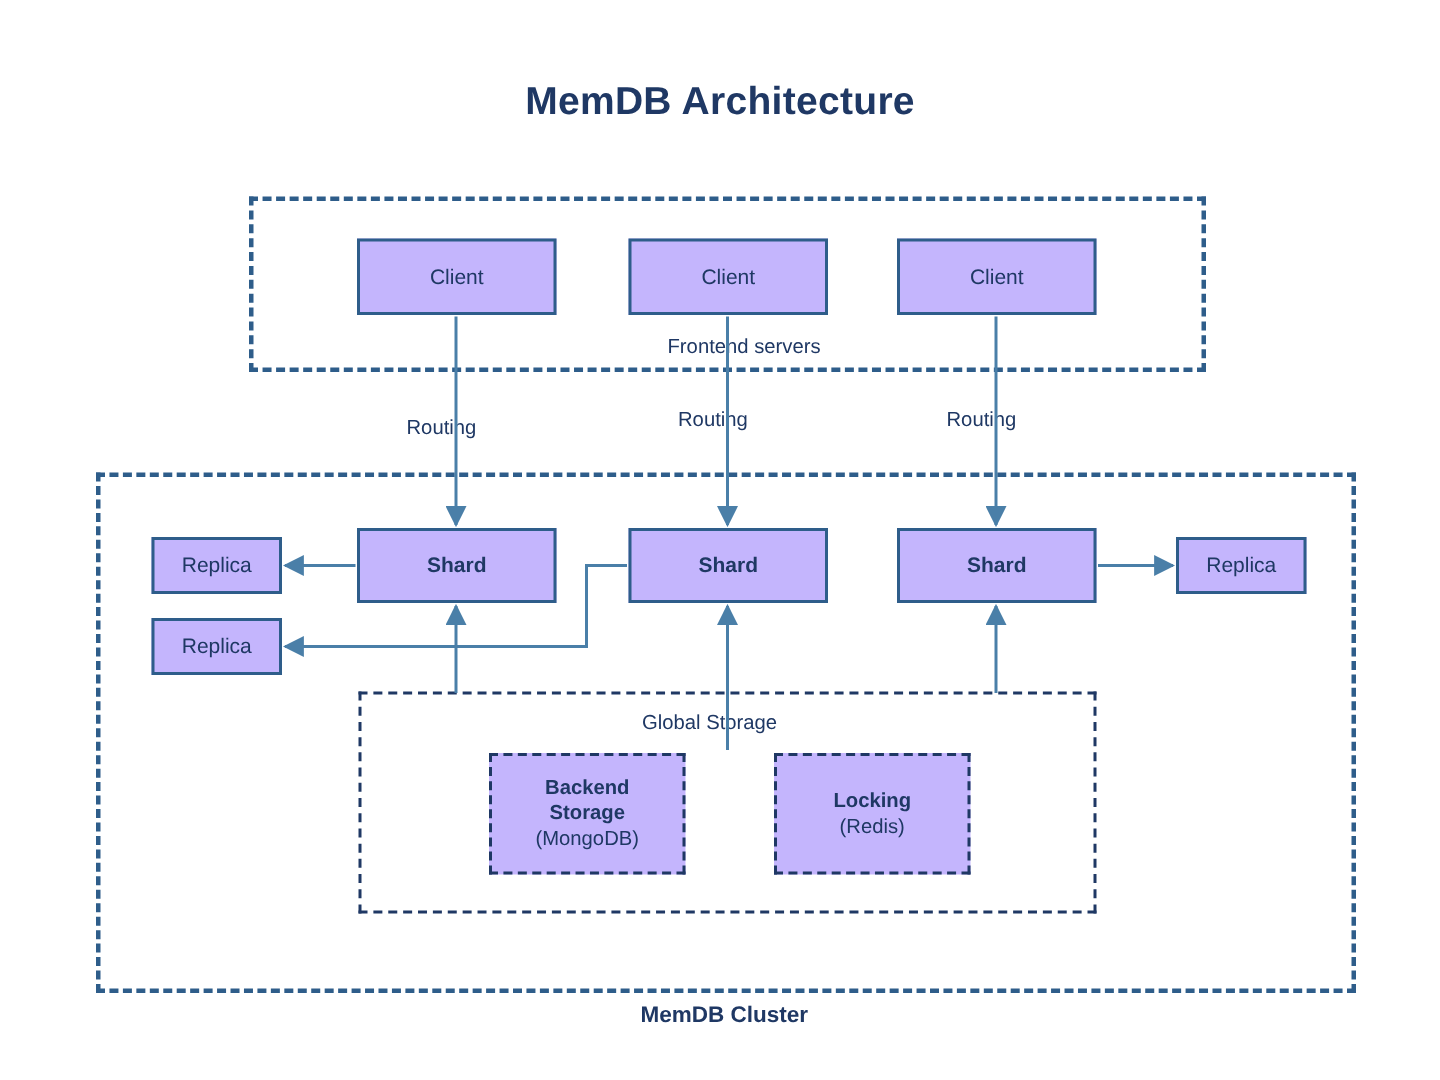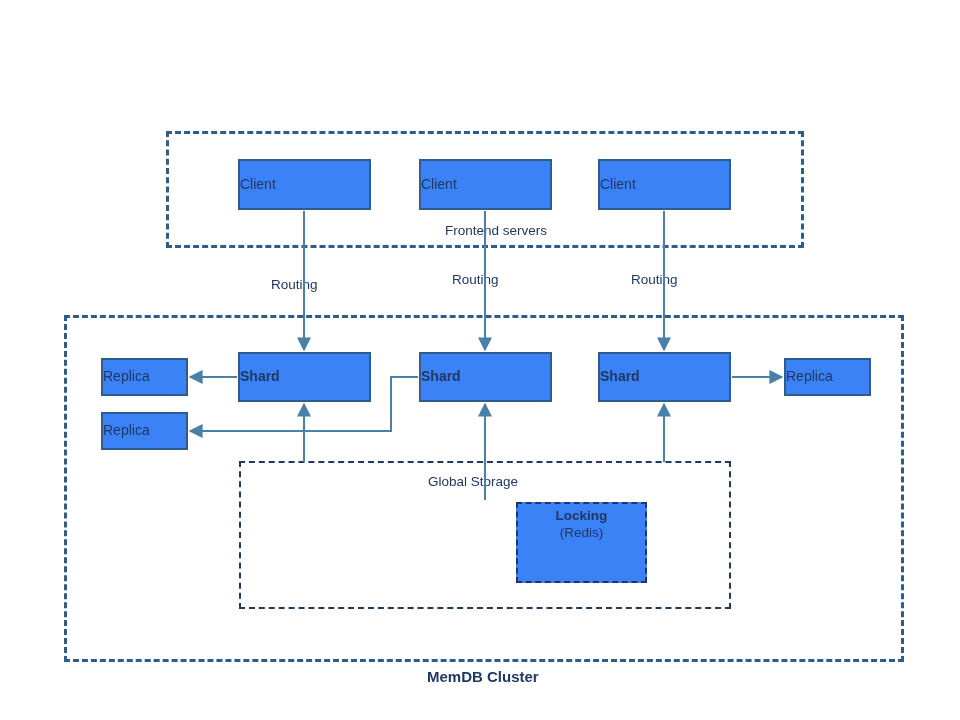--- a/index.html
+++ b/index.html
@@ -39,23 +39,24 @@
   }
   .dashed-group.thin {
     border-width: 2px;
     border-color: #1f3864;
   }
   
   .box {
     position: absolute;
     box-sizing: border-box;
     border: 2px solid #2e5d8a;
-    background: #3b82f6;
+    background: #c4b5fd;
     display: flex;
     align-items: center;
+    justify-content: center;
     text-align: center;
     font-size: 14px;
     color: #1f3864;
     line-height: 1.25;
   }
   .box.strong {
     font-weight: bold;
   }
   .box.dashedbox {
     border: 2px dashed #1f3864;
@@ -79,20 +80,21 @@
     width: 960px;
     height: 720px;
     pointer-events: none;
   }
 </style>
 </head>
 <body>
 
 <div id="canvas">
 
+  <div class="title">MemDB Architecture</div>
 
   <div class="dashed-group" style="left:166px; top:131px; width:638px; height:117px;"></div>
   <div class="caption" style="left:445px; top:223px;">Frontend servers</div>
 
   <div class="box" style="left:238px; top:159px; width:133px; height:51px;">
     <span>Client</span>
   </div>
   <div class="box" style="left:419px; top:159px; width:133px; height:51px;">
     <span>Client</span>
   </div>
@@ -123,20 +125,25 @@
   <div class="box" style="left:101px; top:412px; width:87px; height:38px;">
     <span>Replica</span>
   </div>
   <div class="box" style="left:784px; top:358px; width:87px; height:38px;">
     <span>Replica</span>
   </div>
 
   <div class="dashed-group thin" style="left:239px; top:461px; width:492px; height:148px;"></div>
   <div class="caption" style="left:428px; top:474px;">Global Storage</div>
 
+  <div class="box dashedbox strong" style="left:326px; top:502px; width:131px; height:81px; flex-direction:column;">
+    <span>Backend</span>
+    <span>Storage</span>
+    <span style="font-weight:normal;">(MongoDB)</span>
+  </div>
   <div class="box dashedbox strong" style="left:516px; top:502px; width:131px; height:81px; flex-direction:column;">
     <span>Locking</span>
     <span style="font-weight:normal;">(Redis)</span>
   </div>
 
   <svg class="overlay">
     <defs>
       <marker id="arrow" viewBox="0 0 10 10" refX="9" refY="5" markerWidth="7" markerHeight="7" orient="auto-start-reverse">
         <path d="M 0 0 L 10 5 L 0 10 z" fill="#4a7fa8"></path>
       </marker>

